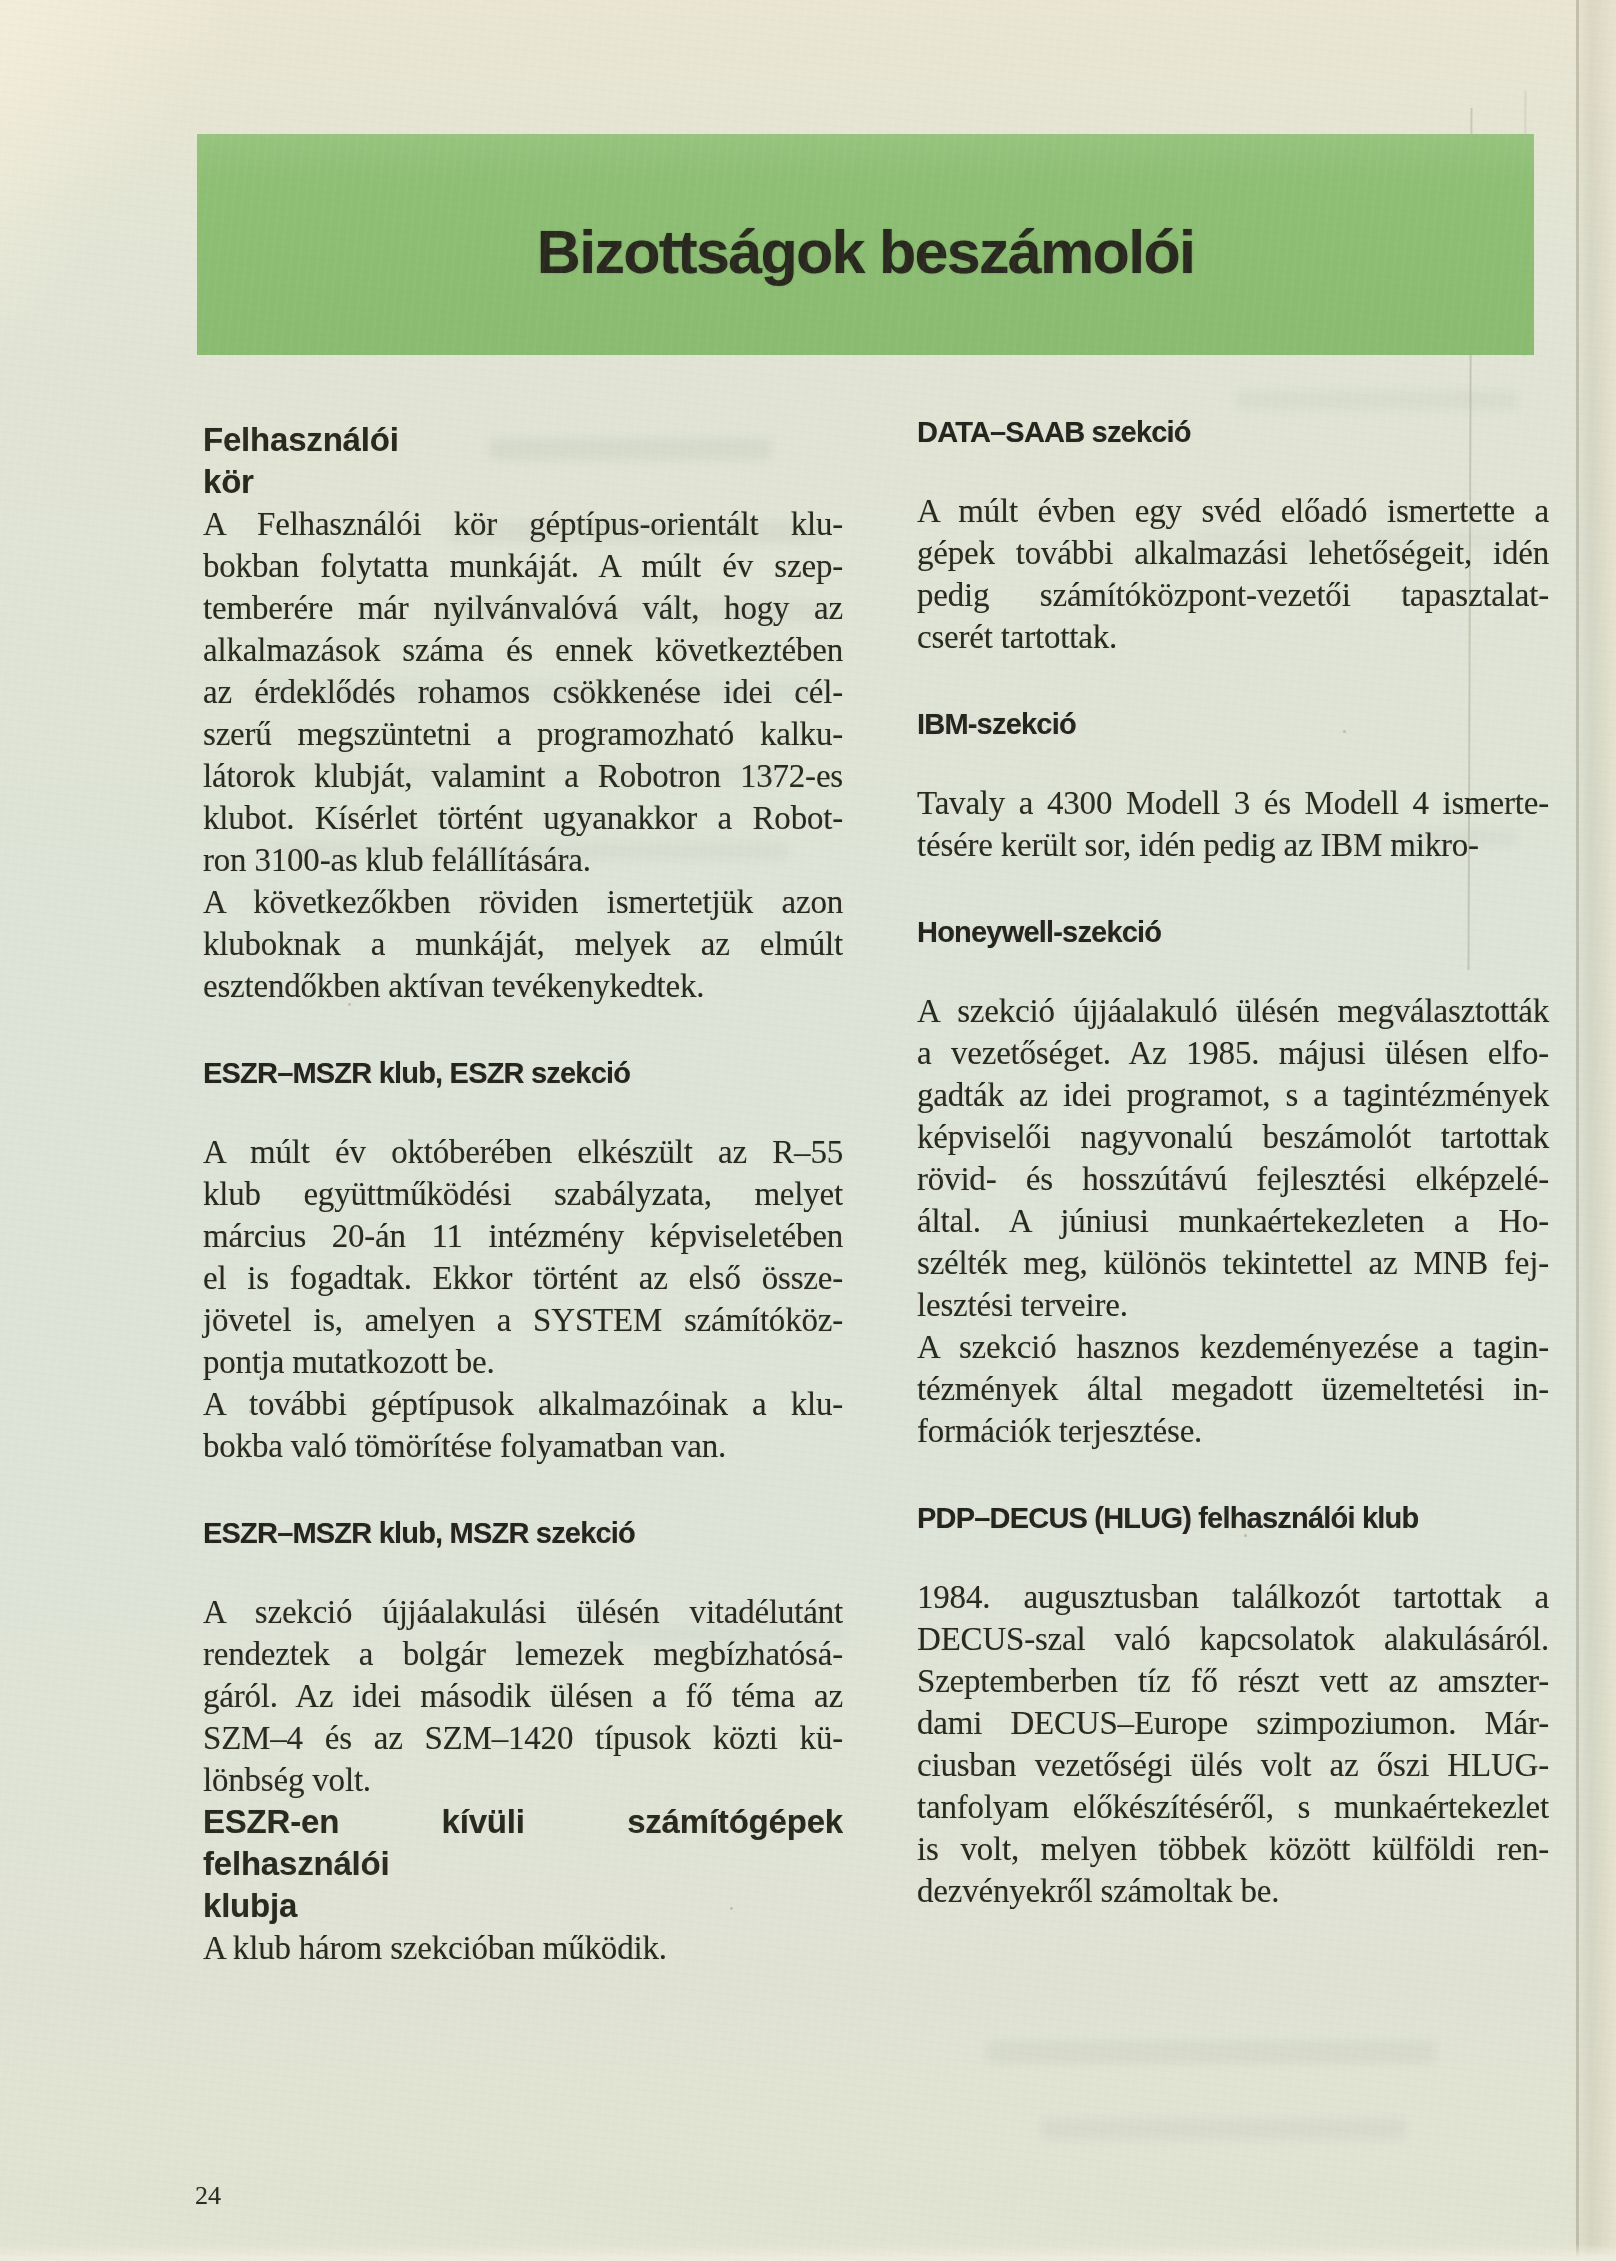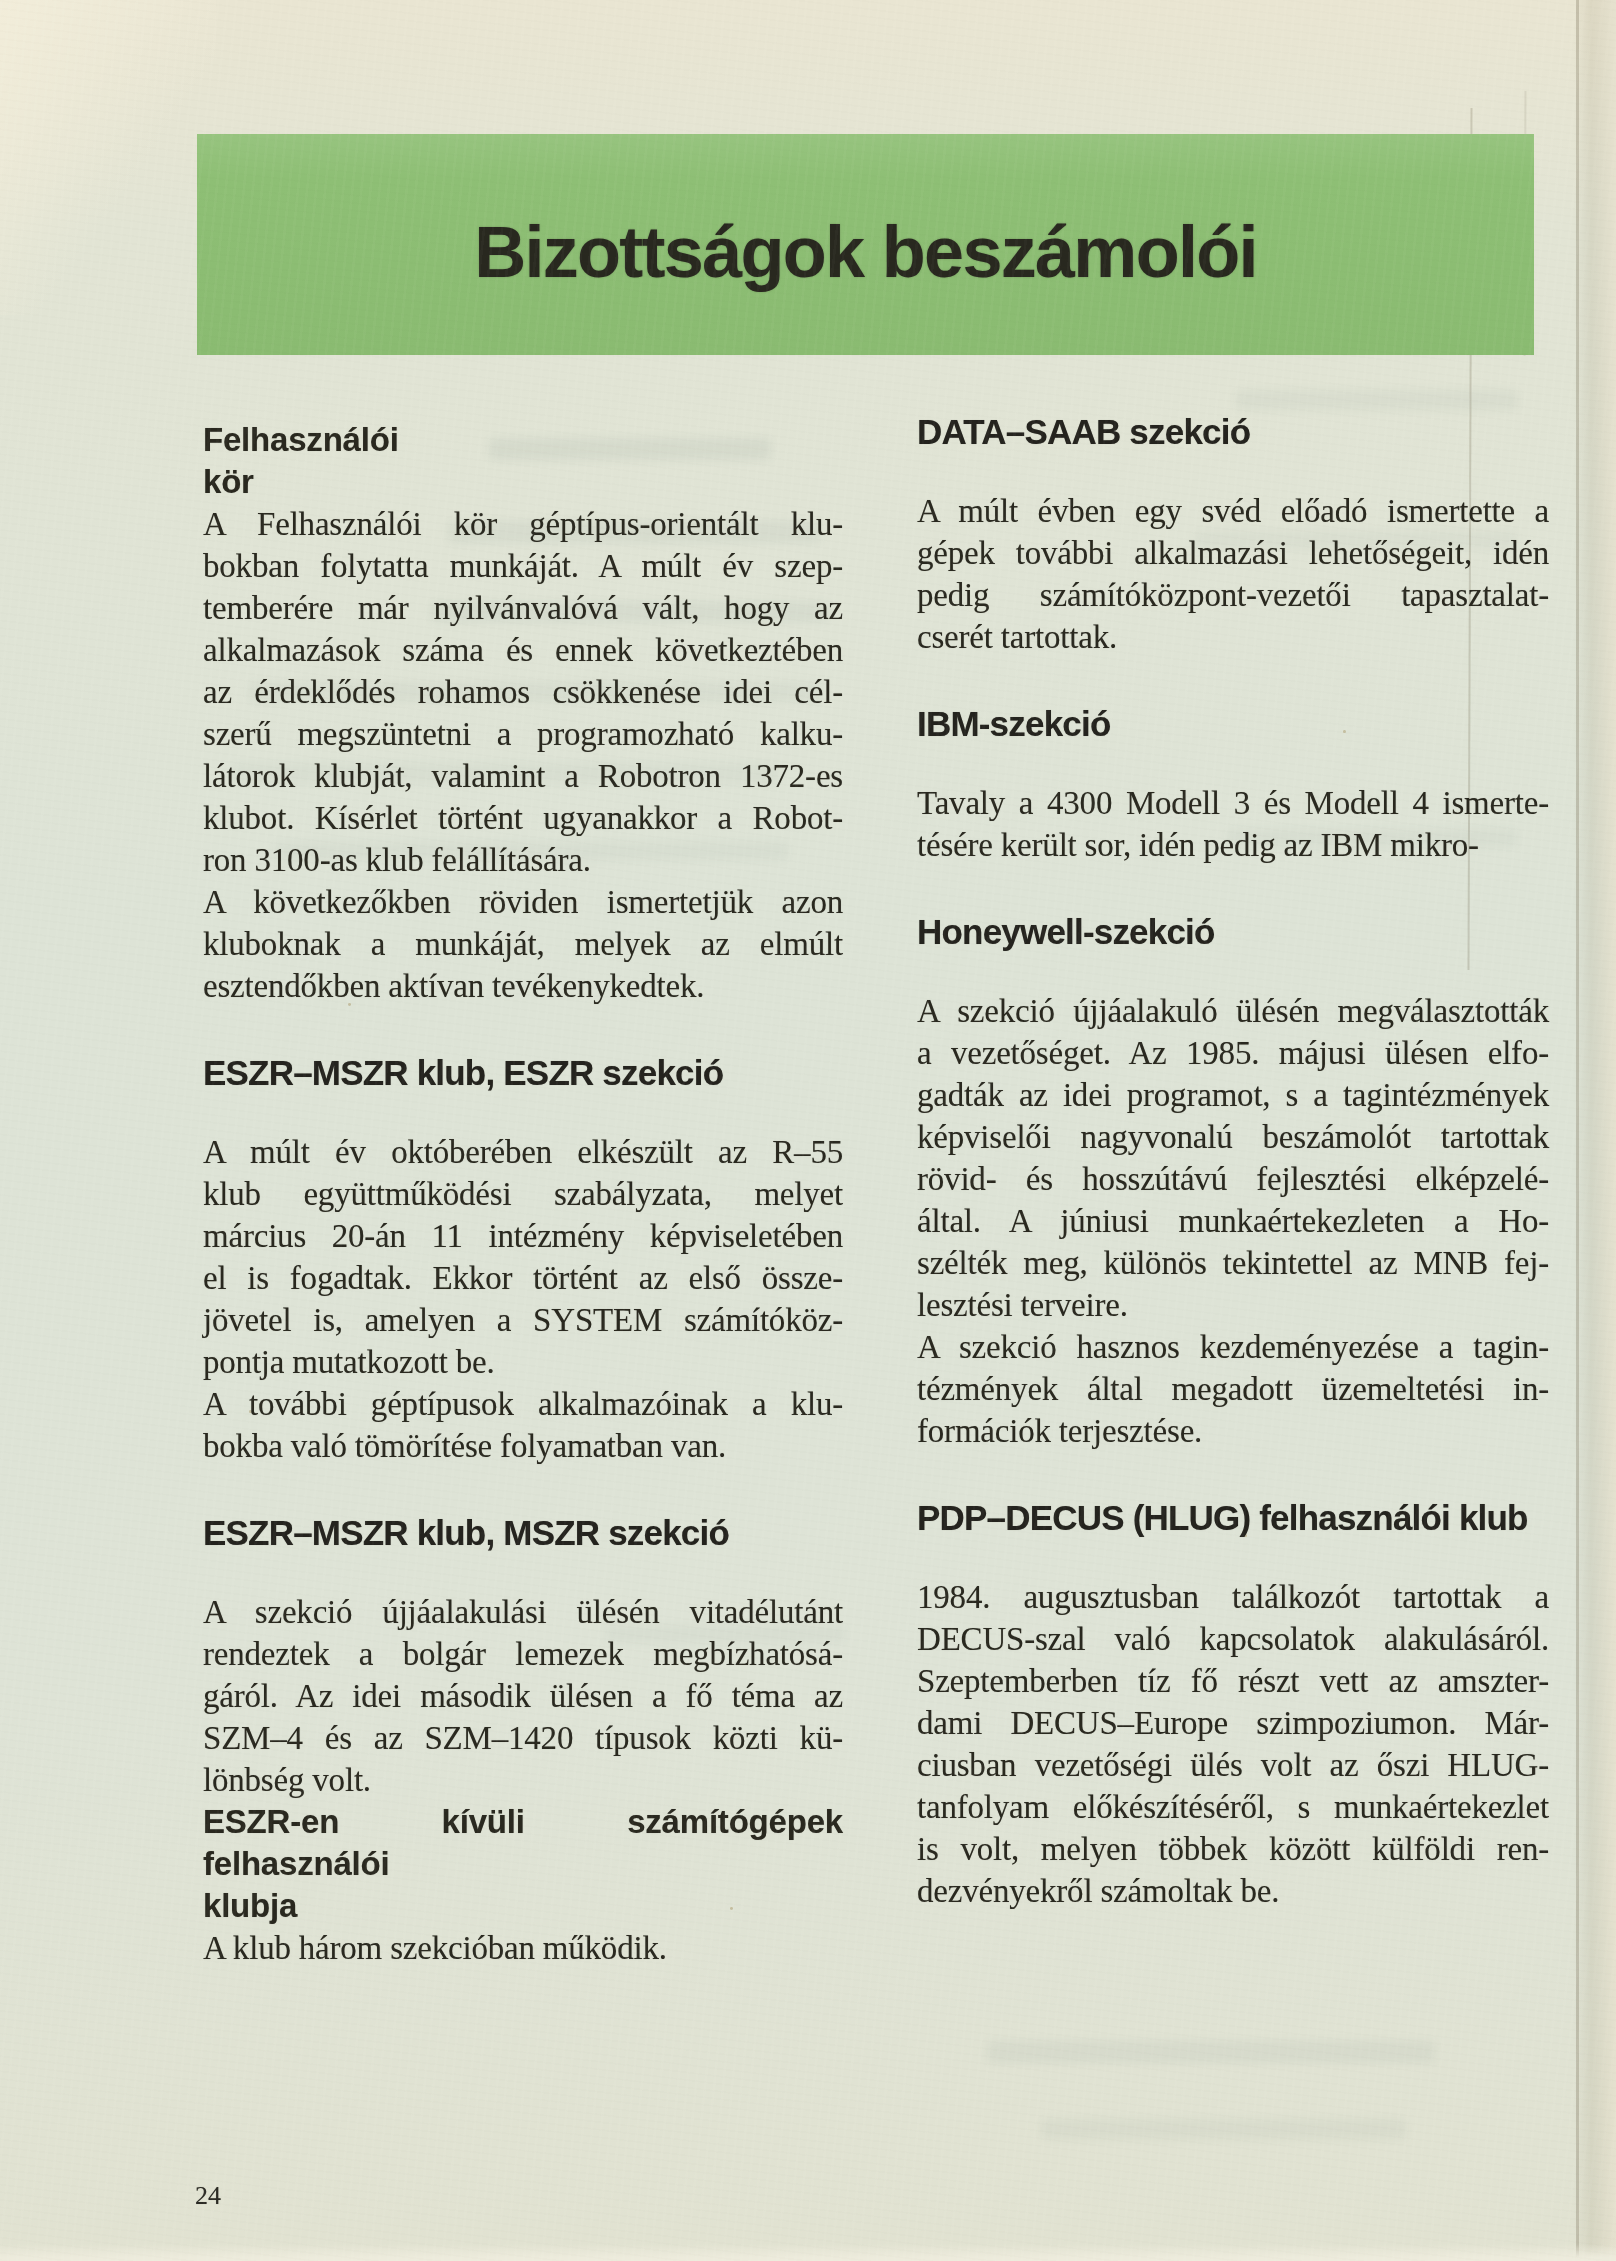--- a/index.html
+++ b/index.html
@@ -48,38 +48,38 @@
     filter:blur(5px);pointer-events:none;
   }
   
   .banner{
     position:absolute;left:197px;top:134px;width:1337px;height:221px;
     background:linear-gradient(180deg,#97c47f 0%,#8ebf75 20%,#8abb71 100%);
     display:flex;align-items:center;justify-content:center;
   }
   .banner-title{
     font-family:"Liberation Sans",sans-serif;
-    font-weight:bold;font-size:72px;letter-spacing:-1.7px;
+    font-weight:bold;font-size:61px;letter-spacing:-1.7px;
     color:#28281f;transform:translateY(6.6px);
     text-shadow:0 0 1.7px rgba(40,40,30,.35);
   }
   
   .col{position:absolute;color:#2b2a24;}
   .col-left{left:203px;top:419px;width:640px;}
   .col-right{left:917px;top:412px;width:632px;}
   .col > :first-child{margin-top:0;}
   .article-title{
     font-family:"Liberation Sans",sans-serif;font-weight:bold;
     font-size:86px;line-height:111px;letter-spacing:-0.8px;
     color:#24231d;margin:0 0 41px 0;
     text-shadow:0 0 1.7px rgba(40,40,30,.3);
   }
   .heading{
     font-family:"Liberation Sans",sans-serif;font-weight:bold;
-    font-size:35px;line-height:40px;letter-spacing:-0.8px;
+    font-size:29px;line-height:40px;letter-spacing:-0.8px;
     color:#24231e;margin:46px 0 38px 0;
     text-shadow:0 0 0.8px rgba(40,40,30,.35);
   }
   .heading-2line{font-size:33px;line-height:46px;margin:31.5px 0 26.5px 0;}
   .para{
     font-size:33px;line-height:42px;letter-spacing:-0.2px;
     margin:0;color:#29281f;
     text-shadow:0 0 0.8px rgba(40,40,30,.30);
   }
   .para .line{text-align:justify;text-align-last:justify;text-justify:inter-word;}

